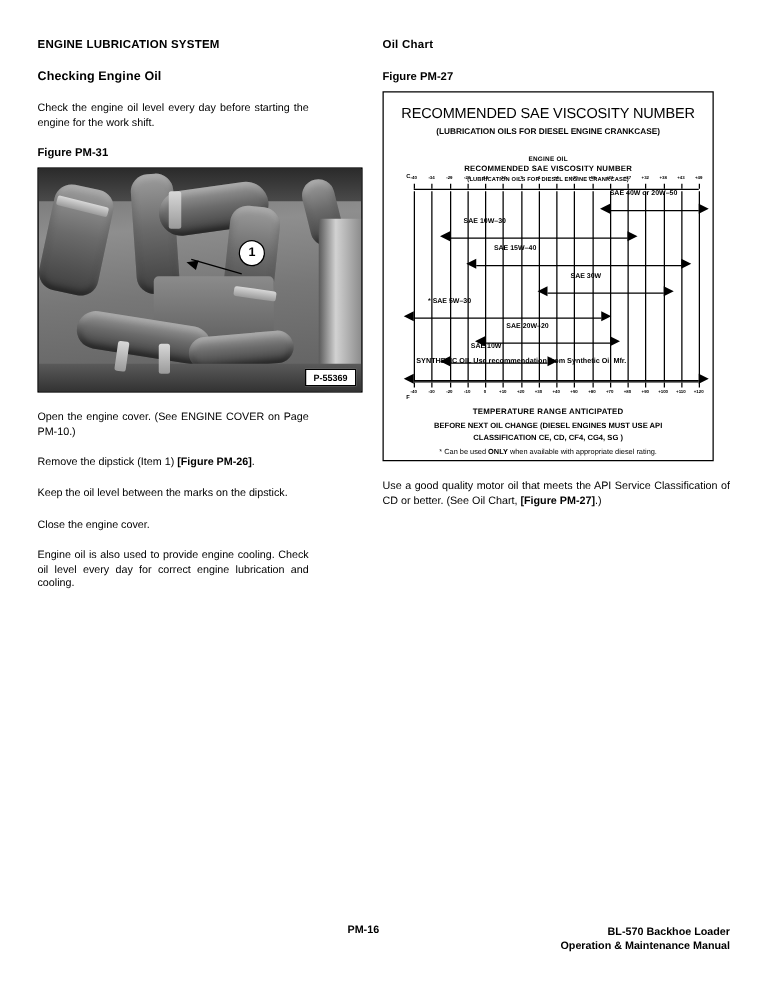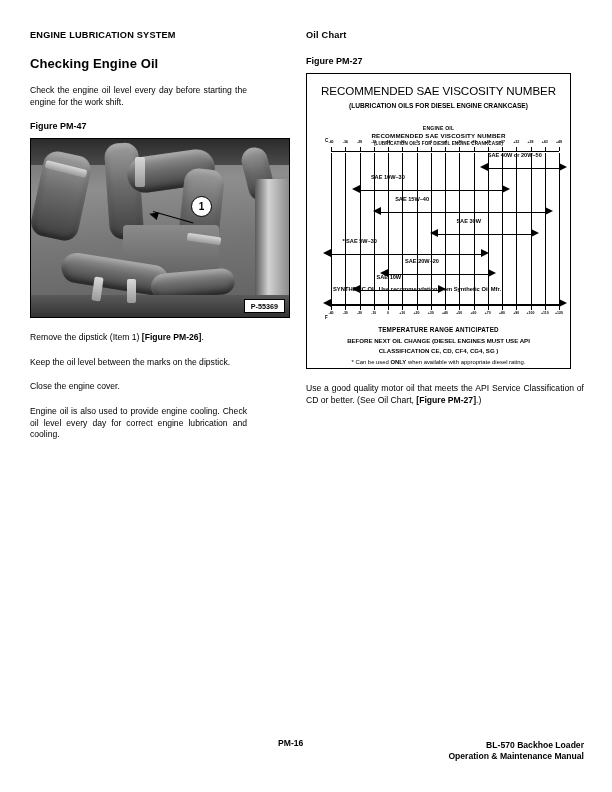--- a/index.html
+++ b/index.html
@@ -37,21 +37,21 @@
     width: 278px;
   }
 
   h1.section-title {
     font-size: 9.2px;
     font-weight: bold;
     margin: 0 0 16px 0;
     letter-spacing: 0.2px;
   }
   h2.sub-title {
-    font-size: 13px;
+    font-size: 10px;
     font-weight: bold;
     margin: 0 0 14px 0;
     letter-spacing: 0.1px;
   }
   p.body {
     font-size: 8.6px;
     line-height: 11.6px;
     margin: 0 0 13px 0;
     text-align: justify;
   }
@@ -307,21 +307,21 @@
 <div class="page">
 
   <div class="col-left">
 
     <h1 class="section-title">ENGINE LUBRICATION SYSTEM</h1>
 
     <h2 class="sub-title">Checking Engine Oil</h2>
 
     <p class="body">Check the engine oil level every day before starting the engine for the work shift.</p>
 
-    <div class="fig-label">Figure PM-47</div>
+    <div class="fig-label">Figure PM-31</div>
 
     <div class="photo-wrap">
       <div class="ph-bg"></div>
       <div class="ph-dark-top"></div>
       <div class="ph-hose ph-h1"></div>
       <div class="ph-hose ph-h2"></div>
       <div class="ph-hose ph-h3"></div>
       <div class="ph-hose ph-h4"></div>
       <div class="ph-block"></div>
       <div class="ph-hose ph-h5"></div>
@@ -333,20 +333,21 @@
       <div class="ph-clamp" style="left:104px;top:18px;width:10px;height:30px;"></div>
       <div class="ph-clamp" style="left:156px;top:96px;width:34px;height:8px;transform:rotate(8deg);"></div>
       <div class="ph-clamp" style="left:62px;top:138px;width:9px;height:24px;transform:rotate(8deg);"></div>
       <div class="ph-clamp" style="left:96px;top:140px;width:9px;height:24px;"></div>
       <div class="callout-line"></div>
       <div class="callout-arrow"></div>
       <div class="callout-circle">1</div>
       <div class="photo-id">P-55369</div>
     </div>
 
+    <p class="body">Open the engine cover. (See ENGINE COVER on Page PM-10.)</p>
 
     <p class="body"><span> Remove the dipstick (Item 1) </span><span class="bold">[Figure PM-26]</span><span>.</span></p>
 
     <p class="body">Keep the oil level between the marks on the dipstick.</p>
 
     <p class="body">Close the engine cover.</p>
 
     <p class="body last">Engine oil is also used to provide engine cooling. Check oil level every day for correct engine lubrication and cooling.</p>
   </div>
 

